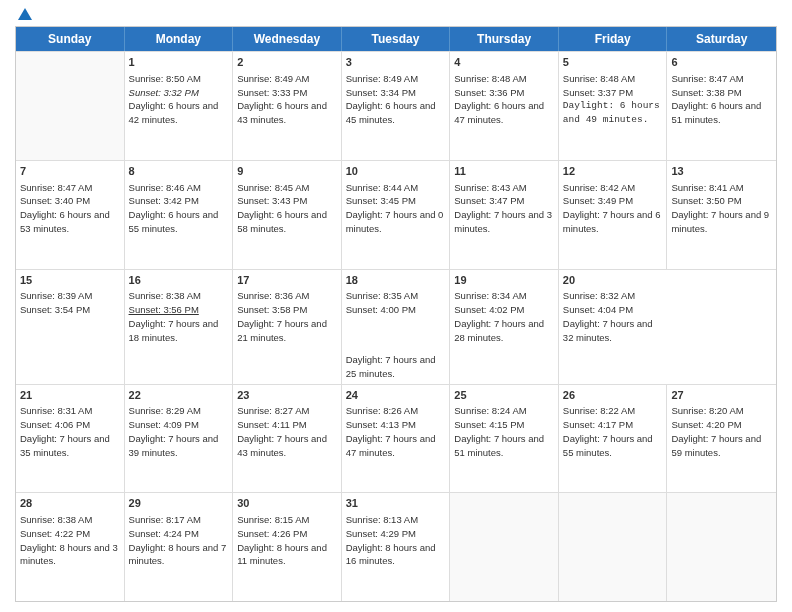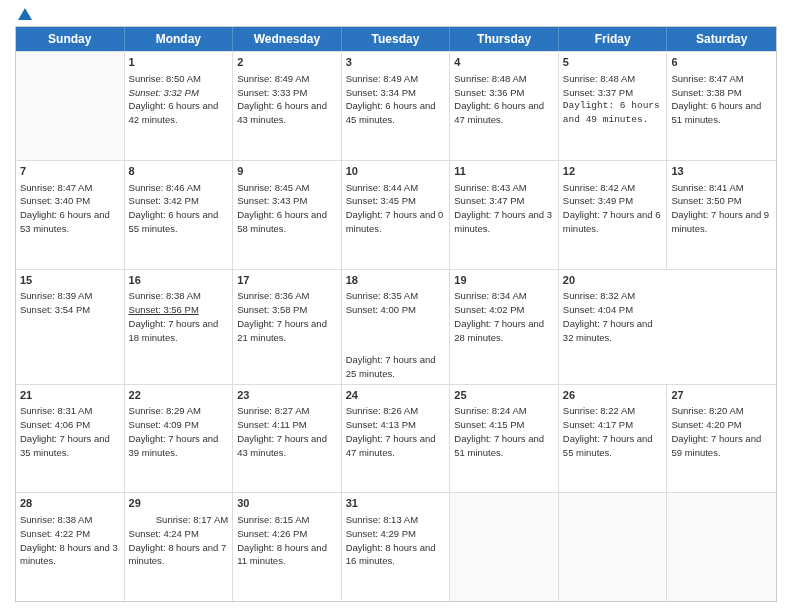--- a/index.html
+++ b/index.html
@@ -287,21 +287,21 @@
         </div>
         <div class="cal-row">
           <div class="cal-cell">
             <span class="day-num">28</span>
             <span style="display: block;">Sunrise: 8:38 AM</span>
             <span style="display: block;">Sunset: 4:22 PM</span>
             <span style="display: block;">Daylight: 8 hours and 3 minutes.</span>
           </div>
           <div class="cal-cell">
             <span class="day-num">29</span>
-            <span style="display: block; text-align: right;">Sunrise: 8:17 AM</span>
+            <span style="display: block;">Sunrise: 8:17 AM</span>
             <span style="display: block;">Sunset: 4:24 PM</span>
             <span style="display: block;">Daylight: 8 hours and 7 minutes.</span>
           </div>
           <div class="cal-cell">
             <span class="day-num">30</span>
             <span style="display: block;">Sunrise: 8:15 AM</span>
             <span style="display: block;">Sunset: 4:26 PM</span>
             <span style="display: block;">Daylight: 8 hours and 11 minutes.</span>
           </div>
           <div class="cal-cell">

